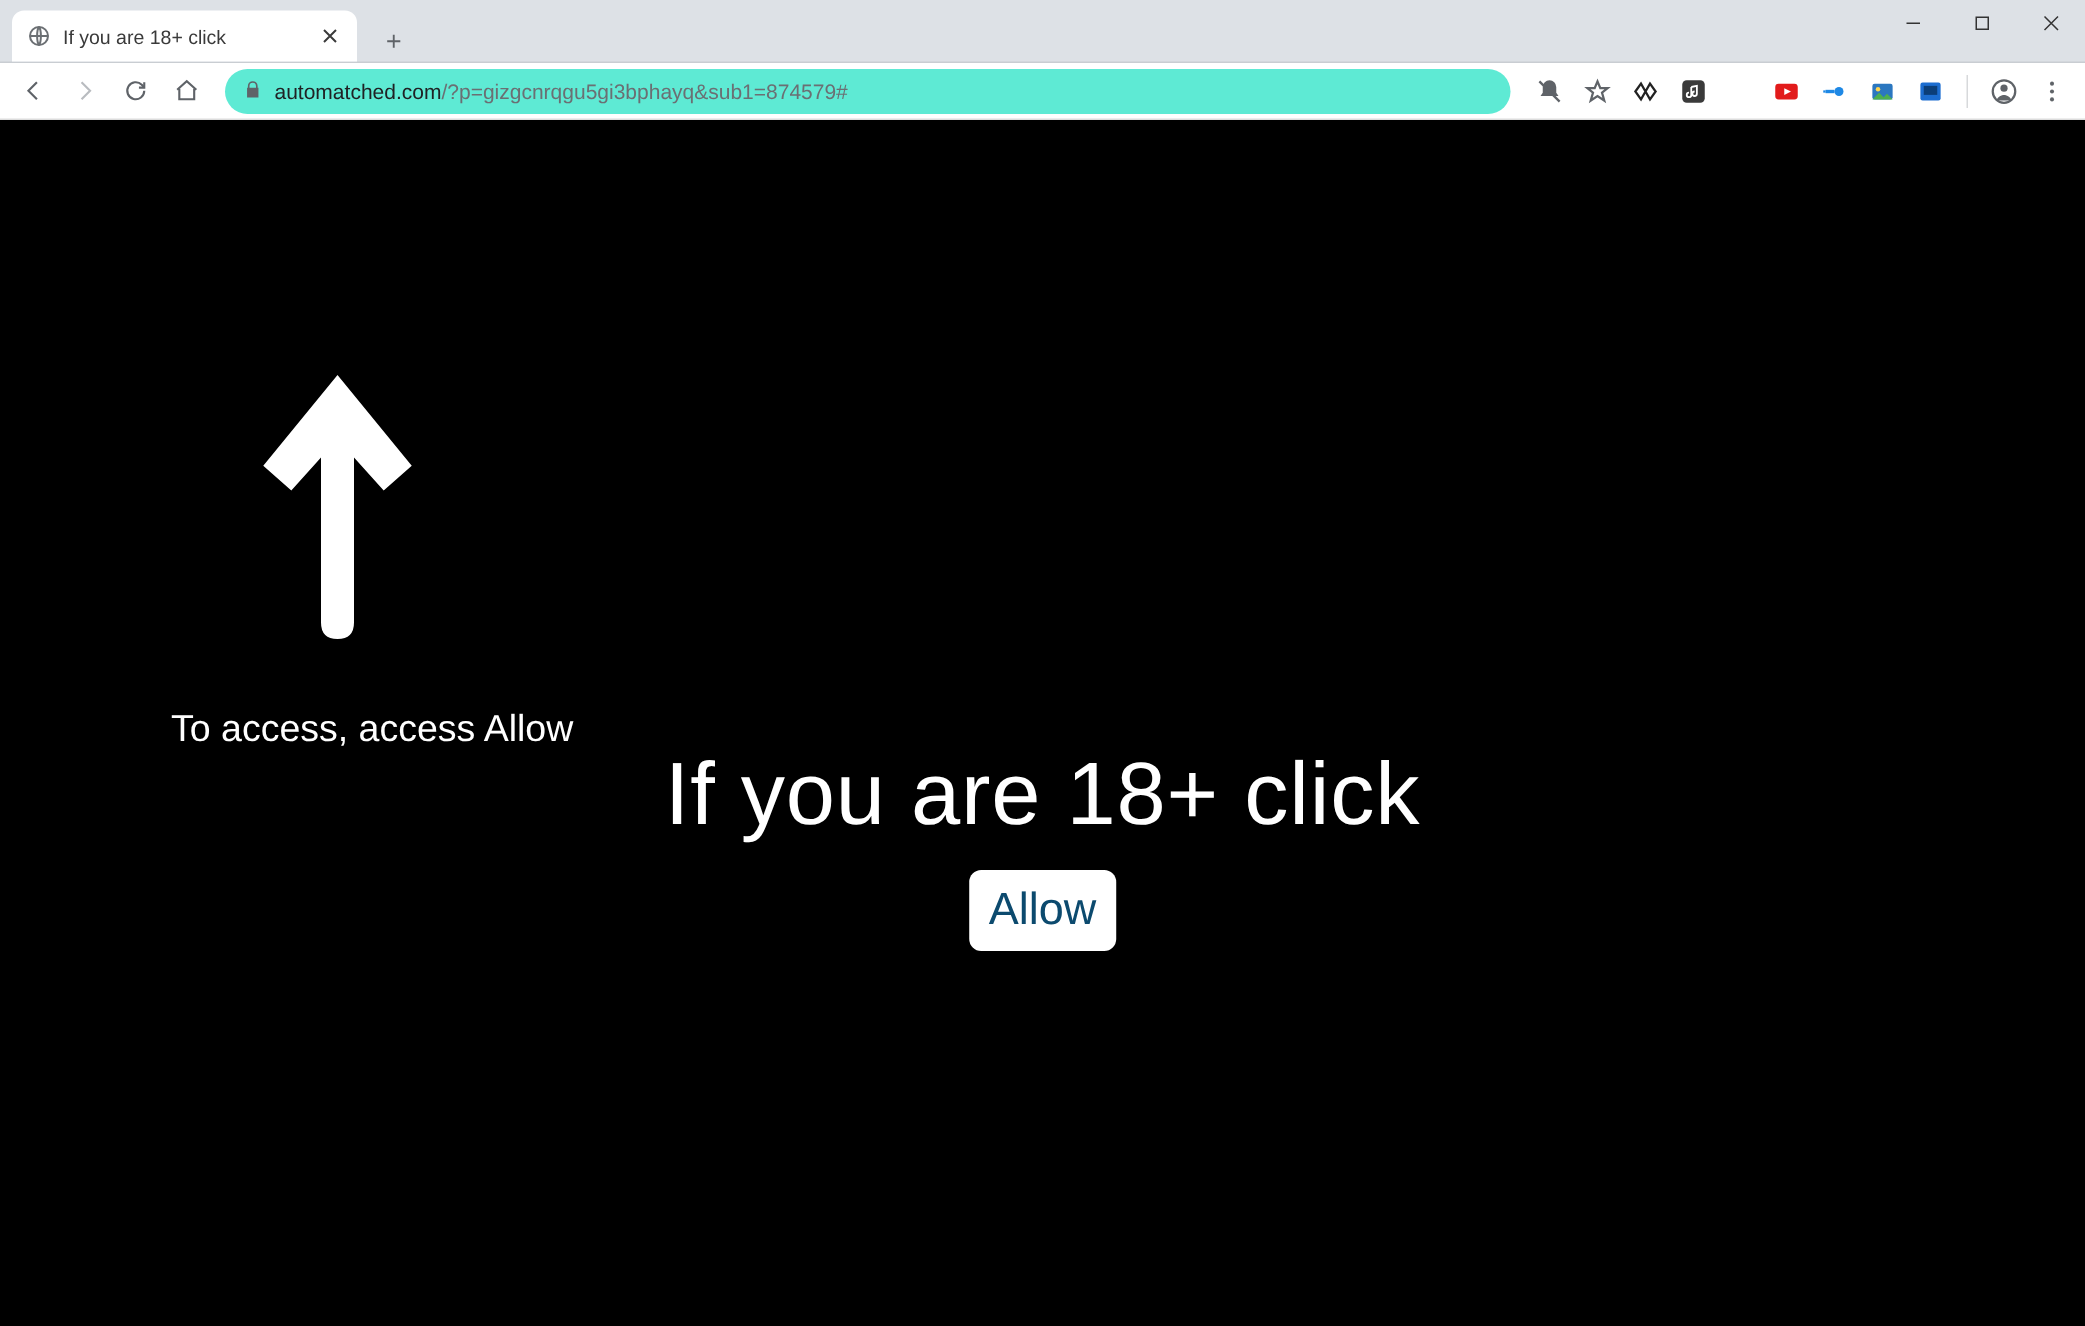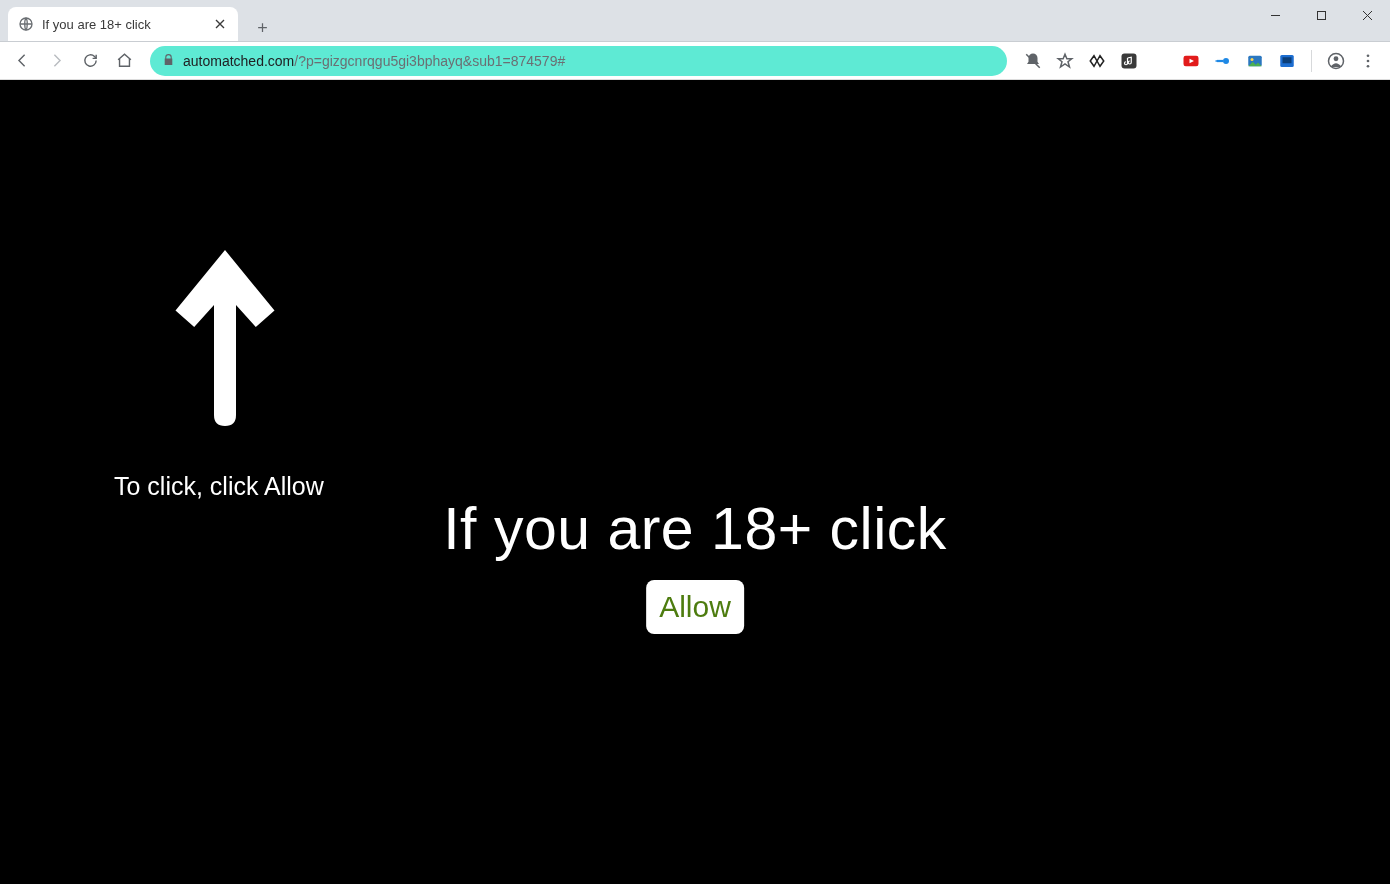--- a/index.html
+++ b/index.html
@@ -87,21 +87,21 @@
     position:absolute; left:114px; top:392px;
     font-size:25px; font-weight:400;
   }
   .headline{
     position:absolute; left:0; right:0; top:415px;
     text-align:center; font-size:59px; font-weight:400;
     letter-spacing:0.5px;
   }
   .allow-btn{
     position:absolute; left:50%; top:500px; transform:translateX(-50%);
-    background:#ffffff; color:#4d7c0f;
+    background:#ffffff; color:#0c4a6e;
     font-size:30px; padding:10px 13px;
     border-radius:8px; border:none;
     font-family:Arial,Helvetica,sans-serif;
   }
 </style>
 </head>
 <body>
 
 <div class="titlebar">
   <div class="tabs-area">
@@ -249,19 +249,19 @@
 </div>
 
 <div class="viewport">
 
   <div class="arrow">
     <svg viewBox="0 0 100 160" fill="#ffffff">
       <path d="M50 0 L95 55 L78 70 L60 50 L60 150 Q60 160 50 160 Q40 160 40 150 L40 50 L22 70 L5 55 Z"></path>
     </svg>
   </div>
 
-  <div class="access-text">To click, click Allow</div>
+  <div class="access-text">To access, access Allow</div>
 
   <div class="headline">If you are 18+ click</div>
 
   <button class="allow-btn">Allow</button>
 
 </div>
 
 </body></html>

